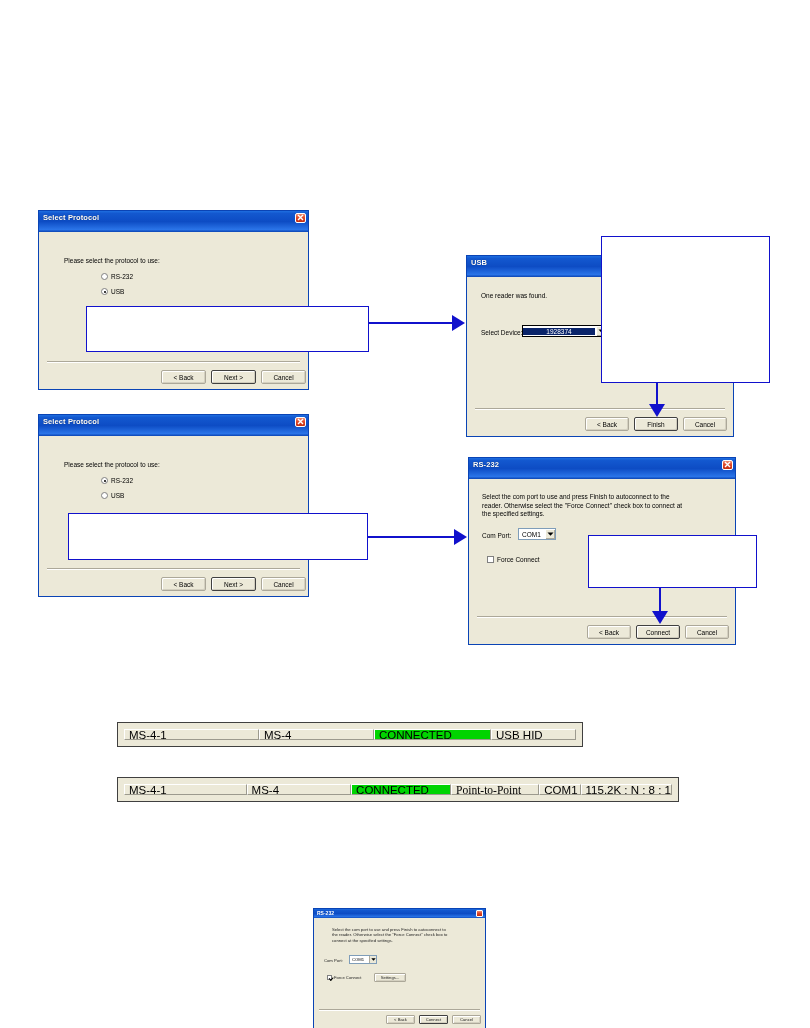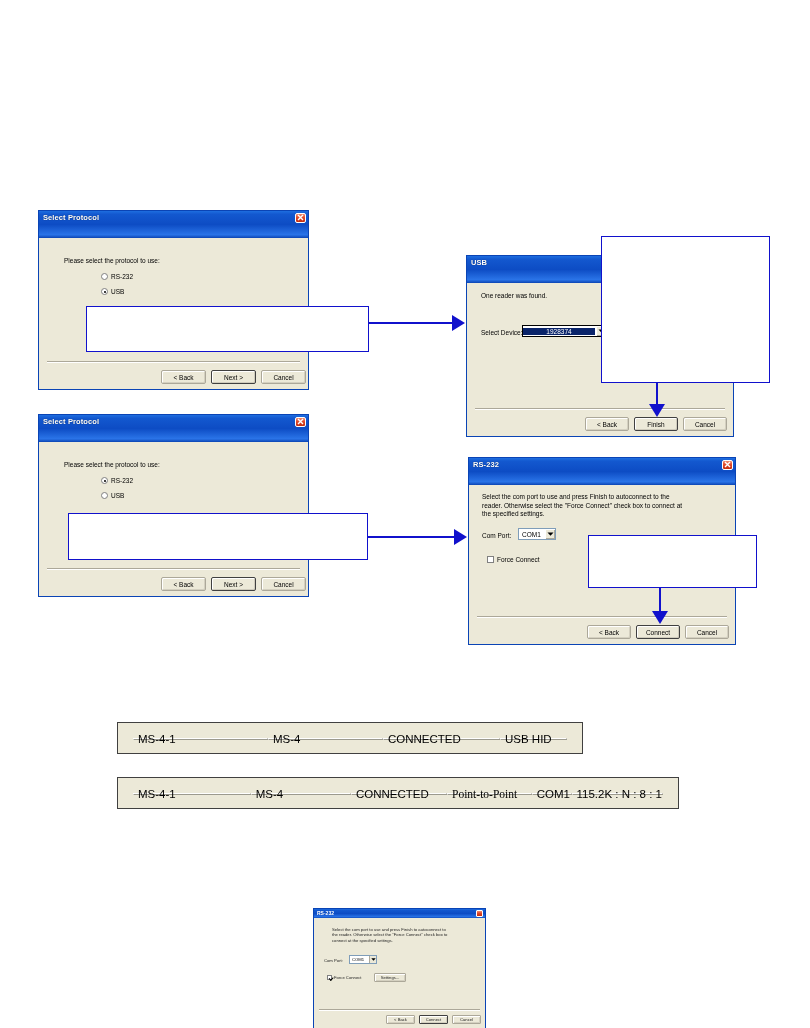--- a/index.html
+++ b/index.html
@@ -16,21 +16,21 @@
     background:#ece9d8;
     border:1px solid #0a44b5;
     box-sizing:border-box;
     font-size:7px;
     color:#000;
   }
   .dlg .titlebar{
     height:13px;
     background:linear-gradient(180deg,#1e6ee0 0%,#1358cf 12%,#0d4cc4 50%,#2a74e8 88%,#0b44b3 100%);
     display:flex;align-items:center;
-    padding:0 2px 14px 4px;
+    padding:0 2px 8px 4px;
     position:relative;
   }
   .dlg .title{
     color:#ffffff;font-weight:bold;font-size:7.5px;letter-spacing:.1px;
     text-shadow:0 0 1px rgba(0,0,0,.6);
     line-height:13px;
   }
   .dlg .closebtn{
     position:absolute;right:2px;top:1.5px;
     width:11px;height:10px;border-radius:2px;
@@ -101,21 +101,21 @@
     position:absolute;background:#ffffff;border:1.5px solid #1111cc;box-sizing:border-box;
   }
   .arrowline{position:absolute;background:#1111cc;}
   .arrowhead{position:absolute;width:0;height:0;}
   .arrowhead.right{border-top:8px solid transparent;border-bottom:8px solid transparent;border-left:13px solid #1111cc;}
   .arrowhead.down{border-left:8px solid transparent;border-right:8px solid transparent;border-top:13px solid #1111cc;}
 
   
   .statusbar{
     position:absolute;background:#ece9d8;border:1px solid #404040;box-sizing:border-box;
-    display:flex;align-items:stretch;padding:15px;
+    display:flex;align-items:stretch;padding:6px;
   }
   .statusbar .cell{
     border-left:1px solid #ffffff;border-top:1px solid #ffffff;
     border-right:1px solid #9c9a8e;border-bottom:1px solid #9c9a8e;
     box-sizing:border-box;
     display:flex;align-items:center;
     padding-left:4px;
     font-size:11.5px;color:#000;
     background:#ece9d8;
     white-space:nowrap;

